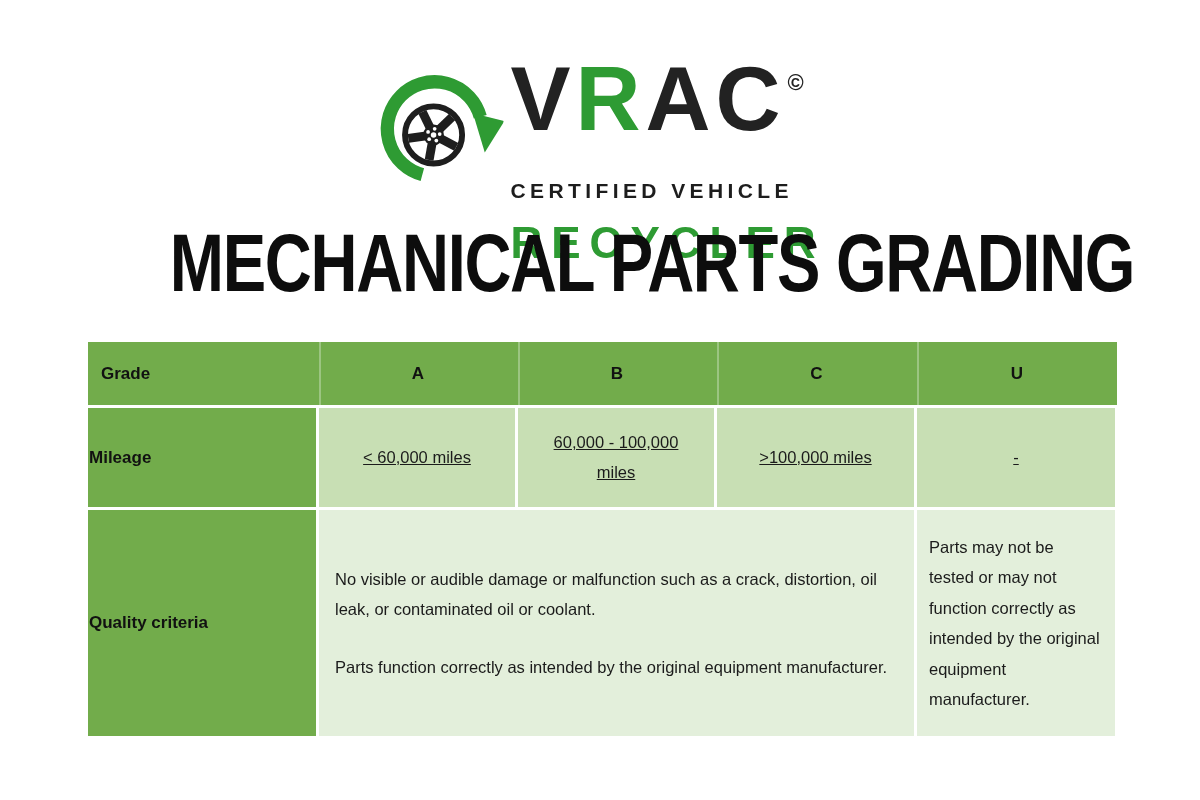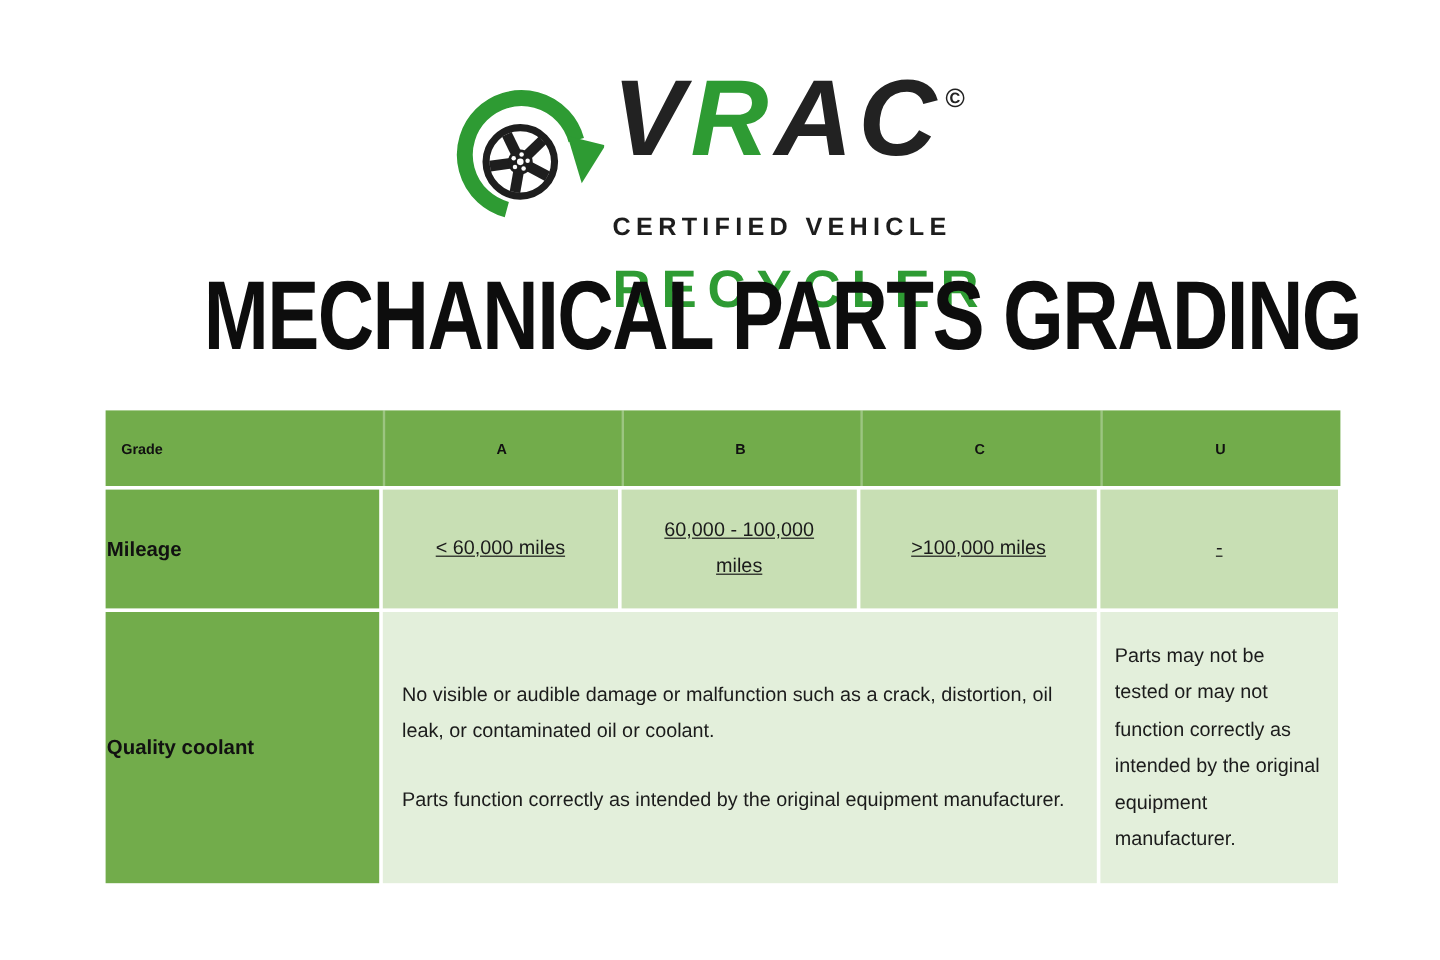--- a/index.html
+++ b/index.html
@@ -14,41 +14,41 @@
   html,body{background:#ffffff;}
   body{font-family:"Liberation Sans", sans-serif;color:var(--ink);}
   .page{position:relative;width:1200px;height:800px;background:#ffffff;overflow:hidden;}
 
   
   .logo{position:absolute;top:62px;left:50%;transform:translateX(-50%);
         display:flex;align-items:flex-start;gap:7px;}
   .logo-icon{display:block;width:128px;height:132px;flex:0 0 auto;}
   .logo-text{display:flex;flex-direction:column;align-items:flex-start;padding-top:2px;}
   .brand-line{font-weight:bold;font-size:90px;line-height:70px;letter-spacing:5px;
-              color:#222222;white-space:nowrap;font-style:italic;}
+              color:#222222;white-space:nowrap;}
   .b-green{color:var(--logo-green);}
   .copyright{font-size:22px;font-weight:bold;letter-spacing:0;position:relative;top:-40px;left:2px;}
   .cert-line{font-weight:bold;font-size:21px;letter-spacing:4.4px;color:#1d1d1d;
              margin-top:21px;white-space:nowrap;}
   .rec-line{font-weight:bold;font-size:44px;letter-spacing:9px;line-height:1;
             color:var(--logo-green);margin-top:18px;white-space:nowrap;}
 
   
   .title{position:absolute;top:216px;left:0;width:100%;text-align:right;}
   .title-inner{display:inline-block;font-size:74px;font-weight:bold;letter-spacing:-1.5px;
                color:var(--title-ink);transform:scale(0.88,1.1);transform-origin:center top;
                white-space:nowrap;}
 
   
   .grading-table{position:absolute;left:88px;top:342px;width:1029px;font-size:16.5px;}
   .row{display:grid;grid-template-columns:228px 196px 196px 197px 198px;column-gap:3px;}
   .row + .row{margin-top:3px;}
   .header-row{background:var(--header-green);height:63px;}
   .header-row .cell{display:flex;align-items:center;justify-content:center;
-                    font-weight:bold;font-size:12px;color:#111;}
+                    font-weight:bold;font-size:17px;color:#111;}
   .header-row .cell + .cell{border-left:2px solid rgba(255,255,255,0.30);}
   .header-row .label-col{justify-content:flex-start;padding-left:13px;}
   .mileage-row{height:99px;}
   .quality-row{height:226px;}
   .rowlabel{background:var(--header-green);display:flex;align-items:center;
             padding-left:1px;font-weight:bold;font-size:17px;color:#111;}
   .cell-light{background:var(--light-green);display:flex;align-items:center;justify-content:center;
               text-align:center;line-height:1.8;padding:0 28px;text-decoration:underline;}
   .cell-lighter{background:var(--lighter-green);}
   .span3{grid-column:2 / span 3;display:flex;flex-direction:column;justify-content:center;
@@ -110,21 +110,21 @@
 
     <div class="row mileage-row">
       <div class="rowlabel">Mileage</div>
       <div class="cell-light">&lt; 60,000 miles</div>
       <div class="cell-light">60,000 - 100,000 miles</div>
       <div class="cell-light">&gt;100,000 miles</div>
       <div class="cell-light">-</div>
     </div>
 
     <div class="row quality-row">
-      <div class="rowlabel">Quality coolant</div>
+      <div class="rowlabel">Quality criteria</div>
       <div class="cell-lighter span3">
         <p>No visible or audible damage or malfunction such as a crack, distortion, oil leak, or contaminated oil or coolant.</p>
         <p>Parts function correctly as intended by the original equipment manufacturer.</p>
       </div>
       <div class="cell-lighter ucell">Parts may not be tested or may not function correctly as intended by the original equipment manufacturer.</div>
     </div>
 
   </div>
 </div>
 

